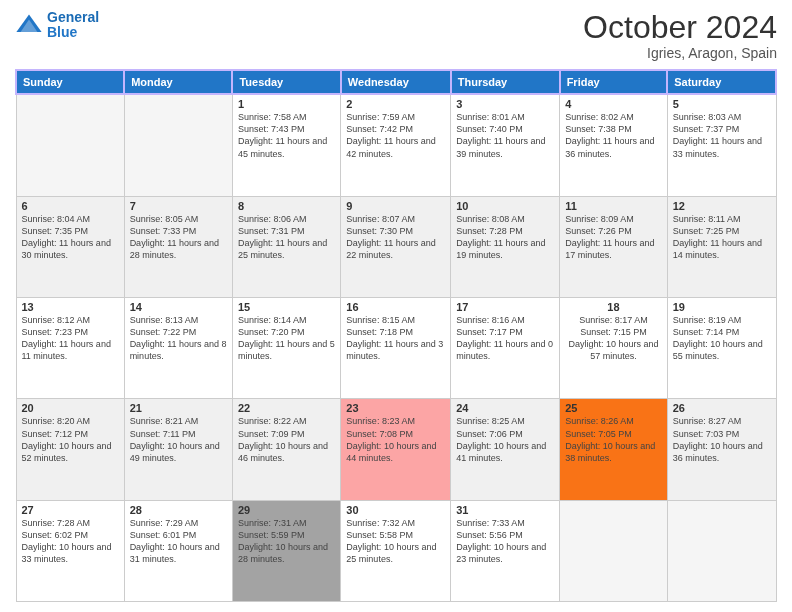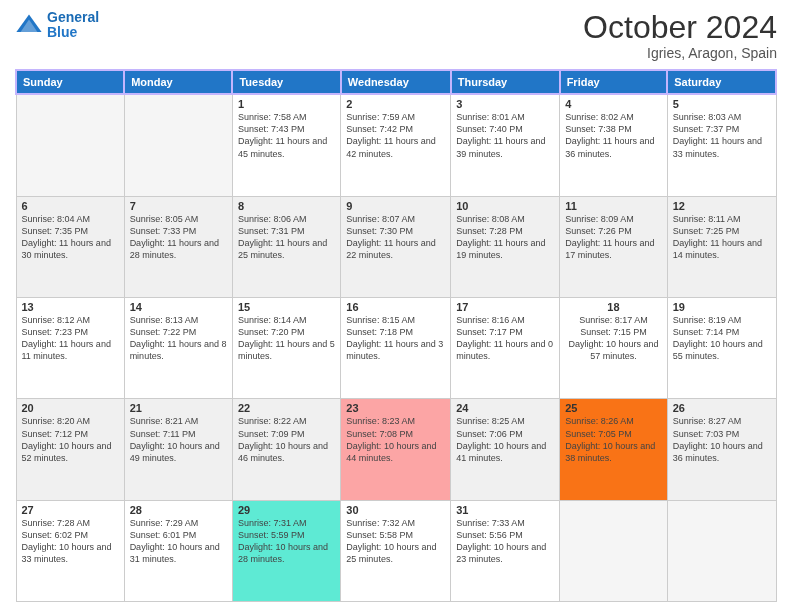--- a/index.html
+++ b/index.html
@@ -245,21 +245,21 @@
         </tr>
         <tr>
           <td style="background-color: rgb(255, 255, 255);">
             <span class="day-num">27</span>
             <div class="day-detail">Sunrise: 7:28 AM<br>Sunset: 6:02 PM<br>Daylight: 10 hours and 33 minutes.</div>
           </td>
           <td style="background-color: rgb(255, 255, 255);">
             <span class="day-num">28</span>
             <div class="day-detail">Sunrise: 7:29 AM<br>Sunset: 6:01 PM<br>Daylight: 10 hours and 31 minutes.</div>
           </td>
-          <td style="background-color: #5eead4;">
+          <td style="background-color: #a3a3a3;">
             <span class="day-num">29</span>
             <div class="day-detail">Sunrise: 7:31 AM<br>Sunset: 5:59 PM<br>Daylight: 10 hours and 28 minutes.</div>
           </td>
           <td style="background-color: rgb(255, 255, 255);">
             <span class="day-num">30</span>
             <div class="day-detail">Sunrise: 7:32 AM<br>Sunset: 5:58 PM<br>Daylight: 10 hours and 25 minutes.</div>
           </td>
           <td style="background-color: rgb(255, 255, 255);">
             <span class="day-num">31</span>
             <div class="day-detail">Sunrise: 7:33 AM<br>Sunset: 5:56 PM<br>Daylight: 10 hours and 23 minutes.</div>

